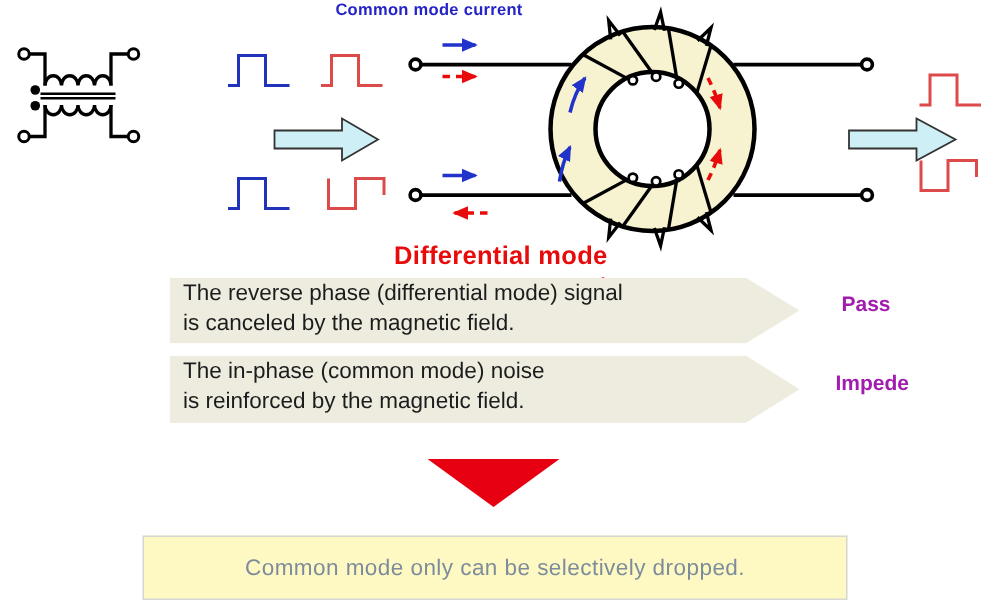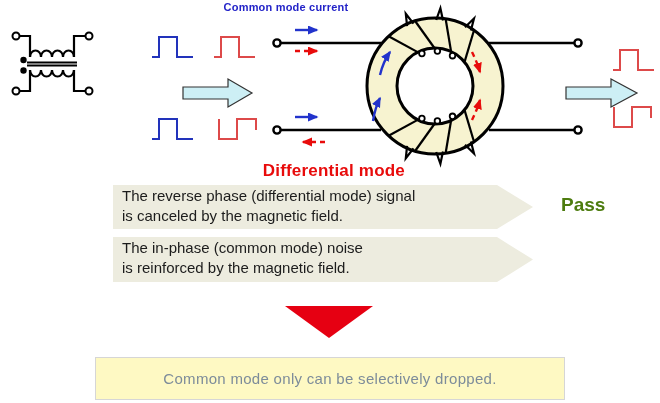--- a/index.html
+++ b/index.html
@@ -22,21 +22,21 @@
 
   .banner {
     left:113px; width:420px; background:#edecdf;
     clip-path:polygon(0 0, calc(100% - 36px) 0, 100% 50%, calc(100% - 36px) 100%, 0 100%);
     padding:1px 40px 0 9px; color:#1c1c1c; font-size:15px; line-height:20px;
   }
   .banner1 { top:185px; height:44px; }
   .banner2 { top:237px; height:45px; }
   .banner span { display:block; }
 
-  .result { color:#4d7c0f; font-weight:bold; font-size:19px; }
+  .result { color:#a21caf; font-weight:bold; font-size:14px; }
   .result1 { left:561px; top:194px; }
   .result2 { left:557px; top:247px; }
 
   .red-triangle {
     left:285px; top:306px; width:88px; height:32px; background:#e60012;
     clip-path:polygon(0 0, 100% 0, 50% 100%);
   }
 
   .note {
     left:95px; top:357px; width:470px; height:43px;
@@ -162,20 +162,21 @@
   <div class="abs banner banner1">
     <span>The reverse phase (differential mode) signal</span>
     <span>is canceled by the magnetic field.</span>
   </div>
   <div class="abs result result1">Pass</div>
 
   <div class="abs banner banner2">
     <span>The in-phase (common mode) noise</span>
     <span>is reinforced by the magnetic field.</span>
   </div>
+  <div class="abs result result2">Impede</div>
 
   <div class="abs red-triangle"></div>
 
   <div class="abs note">
     <span>Common mode only can be selectively dropped.</span>
   </div>
 
 </div>
 
 </body></html>

